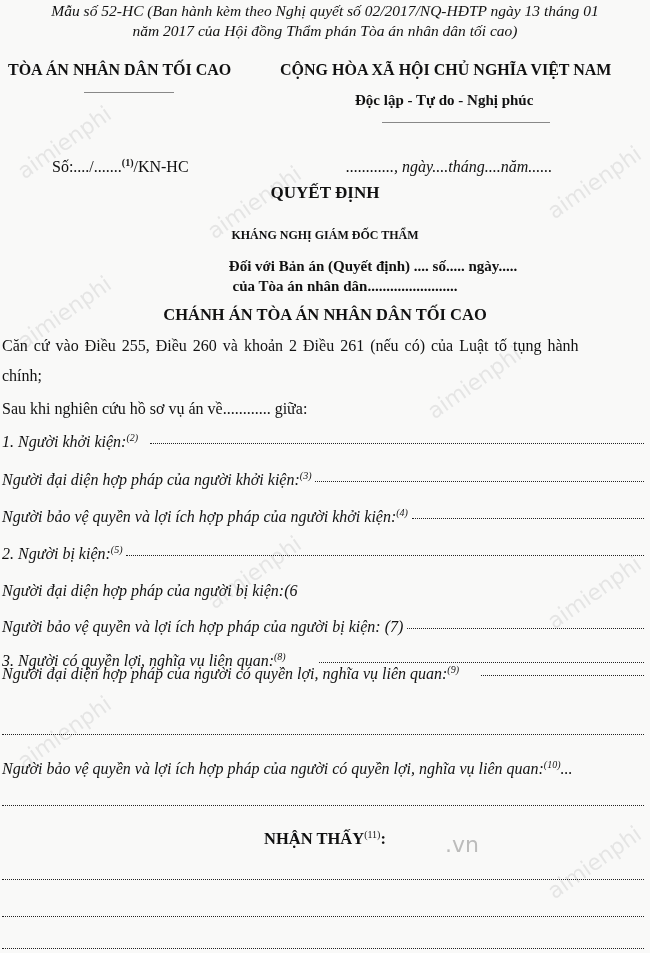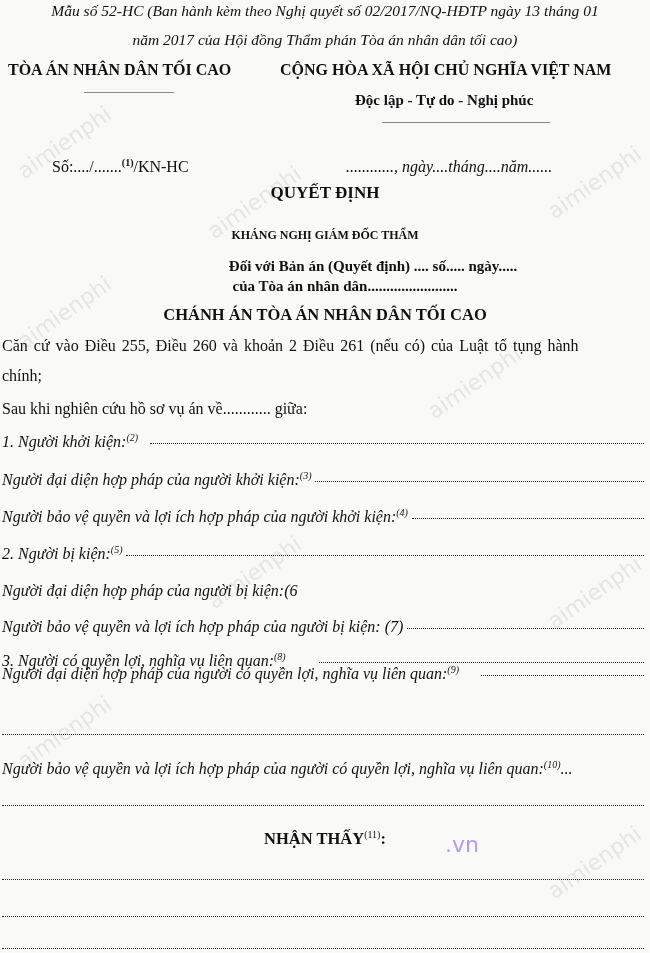--- a/index.html
+++ b/index.html
@@ -15,40 +15,40 @@
     .it { font-style: italic; }
     .b { font-weight: bold; }
     sup { font-size: 10px; vertical-align: super; line-height: 0; }
     .center { left: 0; width: 650px; text-align: center; }
     .hr { position: absolute; height: 1px; background: #888; }
     .row { position: absolute; left: 2px; width: 642px; display: flex; align-items: baseline; font-size: 16px; font-style: italic; }
     .row .lbl { white-space: nowrap; }
     .row .fill { flex: 1; border-bottom: 1.5px dotted #222; margin-left: 4px; height: 1px; transform: translateY(-3px); }
     .dotline { position: absolute; left: 2px; width: 642px; border-bottom: 1.5px dotted #222; }
     .wm-logo { position: absolute; left: 263px; top: 795px; font-family: "DejaVu Serif", serif; font-size: 46px; color: #3a9bd5; opacity: 0.55; letter-spacing: -1px; }
-    .wm-vn { position: absolute; left: 445px; top: 832px; font-family: "DejaVu Sans", sans-serif; font-size: 22px; color: #6d28d9; opacity: 0.45; }
+    .wm-vn { position: absolute; left: 445px; top: 832px; font-family: "DejaVu Sans", sans-serif; font-size: 22px; color: #737373; opacity: 0.45; }
     .wm-faint { position: absolute; font-family: "DejaVu Sans", sans-serif; font-size: 22px; color: #d8d8d8; opacity: 0.6; transform: rotate(-35deg); }
   </style>
 </head>
 <body>
 
 <div class="page">
 
   <div class="wm-faint" style="left:10px;top:130px;">aimienphi</div>
   <div class="wm-faint" style="left:200px;top:190px;">aimienphi</div>
   <div class="wm-faint" style="left:540px;top:170px;">aimienphi</div>
   <div class="wm-faint" style="left:10px;top:300px;">aimienphi</div>
   <div class="wm-faint" style="left:420px;top:370px;">aimienphi</div>
   <div class="wm-faint" style="left:200px;top:560px;">aimienphi</div>
   <div class="wm-faint" style="left:540px;top:580px;">aimienphi</div>
   <div class="wm-faint" style="left:10px;top:720px;">aimienphi</div>
   <div class="wm-faint" style="left:540px;top:850px;">aimienphi</div>
 
   <div class="abs center it" style="top:2px;font-size:15.5px;">Mẫu số 52-HC (Ban hành kèm theo Nghị quyết số 02/2017/NQ-HĐTP ngày 13 tháng 01</div>
-  <div class="abs center it" style="top:22px;font-size:15.5px;margin-top:9px;">năm 2017 của Hội đồng Thẩm phán Tòa án nhân dân tối cao)</div>
+  <div class="abs center it" style="top:22px;font-size:15.5px;">năm 2017 của Hội đồng Thẩm phán Tòa án nhân dân tối cao)</div>
 
   <div class="abs b" style="left:8px;top:61px;font-size:16px;">TÒA ÁN NHÂN DÂN TỐI CAO</div>
   <div class="hr" style="left:84px;top:92px;width:90px;"></div>
 
   <div class="abs b" style="left:280px;top:61px;font-size:16px;">CỘNG HÒA XÃ HỘI CHỦ NGHĨA VIỆT NAM</div>
   <div class="abs b" style="left:355px;top:92px;font-size:15px;">Độc lập - Tự do - Nghị phúc</div>
   <div class="hr" style="left:382px;top:122px;width:168px;"></div>
 
   <div class="abs" style="left:52px;top:158px;font-size:16px;">
     <span>Số:..../.......</span><sup class="b">(1)</sup><span>/KN-HC</span>

